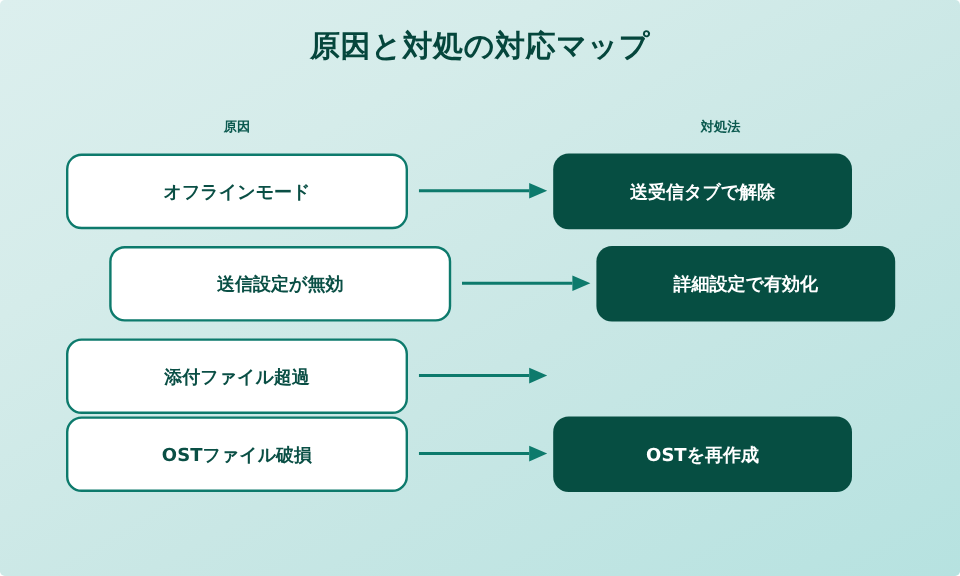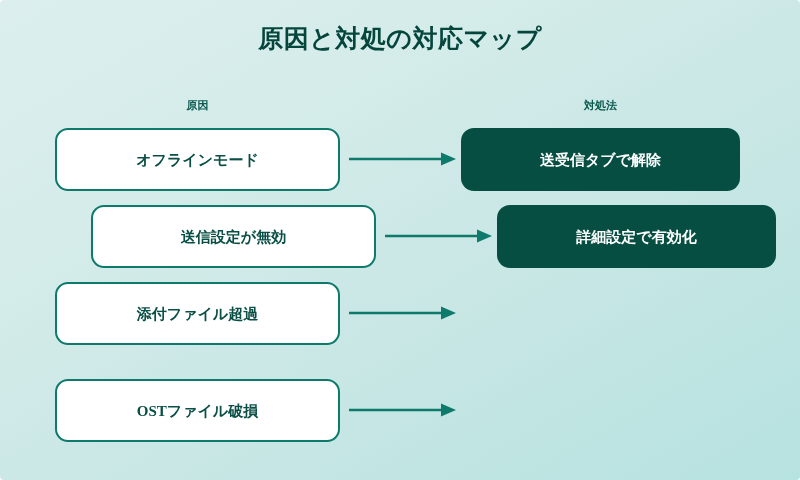--- a/index.html
+++ b/index.html
@@ -78,21 +78,21 @@
   .card.cause {
     left: 55px;
     width: 285px;
     background: #ffffff;
     border: 2.5px solid #0d7a6c;
     color: #0a4f45;
   }
 
   .card.fix {
     left: 461px;
-    width: 279px;
+    width: 249px;
     background: #064e42;
     color: #ffffff;
     border: none;
   }
 
   
   .arrow {
     position: absolute;
     left: 349px;
     top: 23px;
@@ -137,23 +137,24 @@
   <div class="row" style="top:282px;">
     <div class="card cause">添付ファイル超過</div>
     <div class="arrow">
       <svg width="108" height="16" viewBox="0 0 108 16" aria-hidden="true">
         <line x1="0" y1="8" x2="92" y2="8" stroke="#0d7a6c" stroke-width="2.5"></line>
         <polygon points="92,1.5 107,8 92,14.5" fill="#0d7a6c"></polygon>
       </svg>
     </div>
   </div>
 
-  <div class="row" style="top:379px;font-family:Liberation Serif, serif;">
+  <div class="row" style="top:347px;">
     <div class="card cause">OSTファイル破損</div>
     <div class="arrow">
       <svg width="108" height="16" viewBox="0 0 108 16" aria-hidden="true">
         <line x1="0" y1="8" x2="92" y2="8" stroke="#0d7a6c" stroke-width="2.5"></line>
         <polygon points="92,1.5 107,8 92,14.5" fill="#0d7a6c"></polygon>
       </svg>
     </div>
+    <div class="card fix">OSTを再作成</div>
   </div>
 
 </div>
 
 </body></html>

